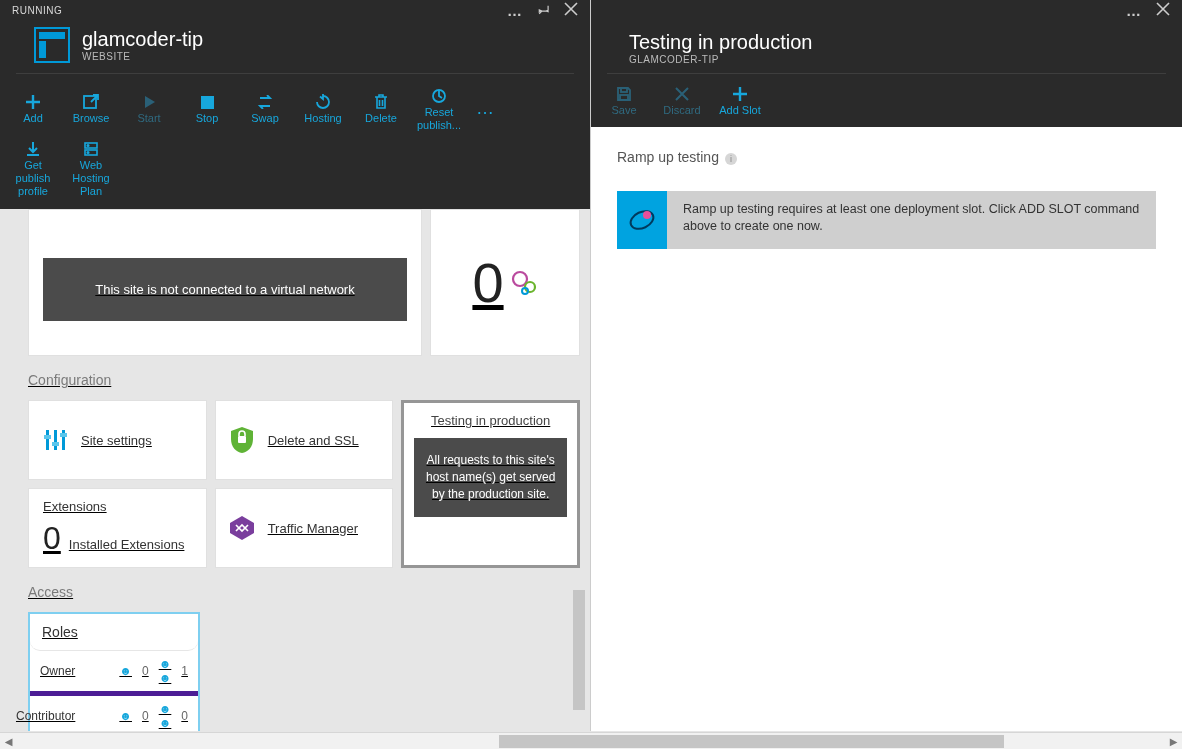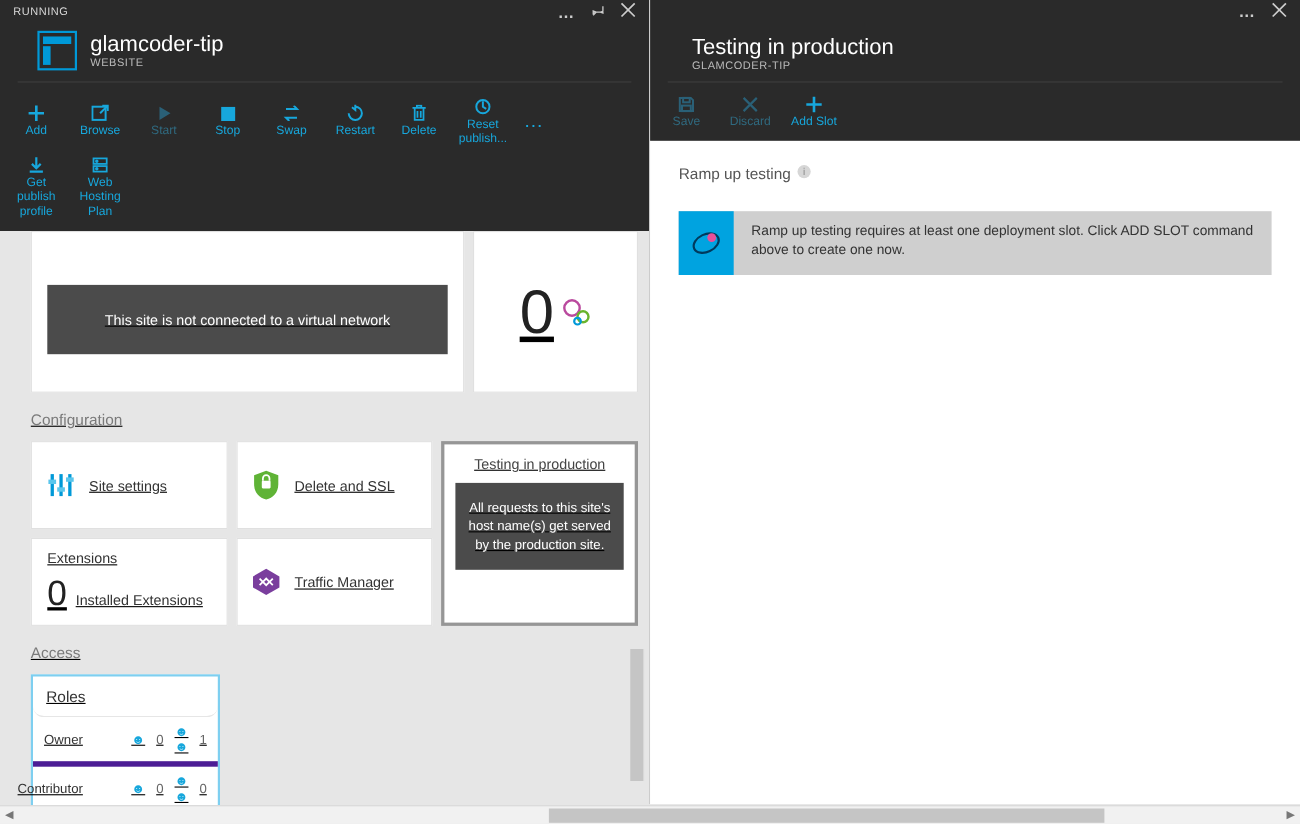--- a/index.html
+++ b/index.html
@@ -180,21 +180,21 @@
     background:#fff;
   }
   .r-header { background:#2a2a2a;color:#fff; }
   .r-top { display:flex;justify-content:flex-end;padding:2px 12px;gap:14px;}
   .r-top span{color:#ccc;font-size:15px;cursor:pointer;}
   .r-title { padding: 10px 22px 8px 22px; border-bottom:1px solid #3e3e3e; margin:0 16px;}
   .r-title h1{font-size:20px;font-weight:300;}
   .r-title .sub{font-size:10px;color:#bbb;letter-spacing:.5px;}
   .r-toolbar{display:flex;padding:6px 4px;}
   .r-content{padding:22px 26px;}
-  .ramp-label{font-size:14px;color:#555;display:flex;align-items:flex-start;gap:6px;}
+  .ramp-label{font-size:14px;color:#555;display:flex;align-items:flex-end;gap:6px;}
   .info-dot{
     width:12px;height:12px;border-radius:50%;background:#d6d6d6;color:#888;
     font-size:9px;display:inline-flex;align-items:center;justify-content:center;
   }
   .ramp-card{
     display:flex;margin-top:26px;background:#cfcfcf;
   }
   .ramp-icon{
     width:50px;height:58px;background:#00a3e0;display:flex;align-items:center;justify-content:center;
   }
@@ -290,21 +290,21 @@
             </div>
           <span>Swap</span>
         </div>
         <div class="tb-btn">
           <div class="glyph">
               <svg width="16" height="16" viewBox="0 0 16 16" fill="none" stroke="#17a7dc" stroke-width="1.8">
                 <path d="M8 2a6 6 0 1 1-6 6"></path>
                 <path d="M8 0v5L5 2.5"></path>
               </svg>
             </div>
-          <span>Restart</span>
+          <span>Hosting</span>
         </div>
         <div class="tb-btn">
           <div class="glyph">
               <svg width="14" height="16" viewBox="0 0 14 16" fill="none" stroke="#17a7dc" stroke-width="1.6">
                 <path d="M1 3h12M3 3v11h8V3M5 3V1h4v2M5.5 6v6M8.5 6v6"></path>
               </svg>
             </div>
           <span>Delete</span>
         </div>
         <div class="tb-btn">

